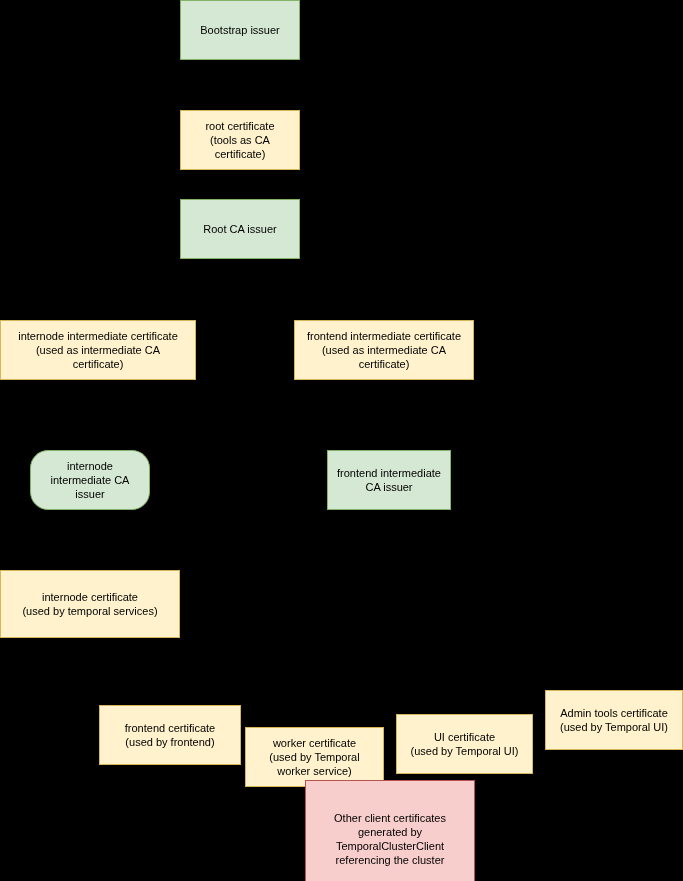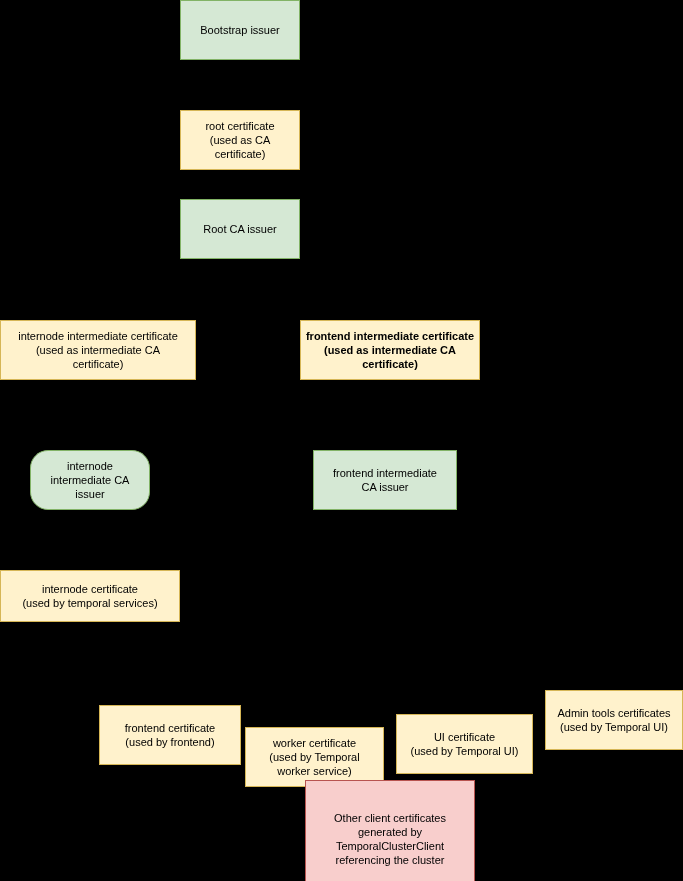--- a/index.html
+++ b/index.html
@@ -71,43 +71,43 @@
       <div class="edge" style="left: 390px; top: 600px; width: 75px; height: 1px;"></div>
       <div class="edge" style="left: 465px; top: 600px; width: 1px; height: 90px;"></div>
       <div class="edge" style="left: 390px; top: 510px; width: 1px; height: 90px;"></div>
       <div class="edge" style="left: 390px; top: 600px; width: 224px; height: 1px;"></div>
       <div class="edge" style="left: 614px; top: 600px; width: 1px; height: 90px;"></div>
       <div class="edge" style="left: 390px; top: 510px; width: 1px; height: 270px;"></div>
     </div>
   <div id="node-layer">
       <div class="node issuer" style="left: 180px; top: 0px; width: 120px; height: 60px;"><span>Bootstrap issuer</span></div>
       <div class="node cert" style="left: 180px; top: 110px; width: 120px; height: 60px;"><span>root certificate
-(used as CA
+(tools as CA
 certificate)</span></div>
       <div class="node issuer" style="left: 180px; top: 199px; width: 120px; height: 60px;"><span>Root CA issuer</span></div>
       <div class="node cert" style="left: 0px; top: 320px; width: 196px; height: 60px;"><span>internode intermediate certificate
 (used as intermediate CA
 certificate)</span></div>
-      <div class="node cert" style="left: 300px; top: 320px; width: 180px; height: 60px; font-weight: bold;"><span>frontend intermediate certificate
+      <div class="node cert" style="left: 294px; top: 320px; width: 180px; height: 60px;"><span>frontend intermediate certificate
 (used as intermediate CA
 certificate)</span></div>
       <div class="node issuer" style="left: 30px; top: 450px; width: 120px; height: 60px; border-radius: 18px;"><span>internode
 intermediate CA
 issuer</span></div>
-      <div class="node issuer" style="left: 313px; top: 450px; width: 144px; height: 60px;"><span>frontend intermediate
+      <div class="node issuer" style="left: 327px; top: 450px; width: 124px; height: 60px;"><span>frontend intermediate
 CA issuer</span></div>
-      <div class="node cert" style="left: 0px; top: 570px; width: 180px; height: 52px;"><span>internode certificate
+      <div class="node cert" style="left: 0px; top: 570px; width: 180px; height: 68px;"><span>internode certificate
 (used by temporal services)</span></div>
       <div class="node cert" style="left: 99px; top: 664px; width: 142px; height: 60px; margin-top: 41px;"><span>frontend certificate
 (used by frontend)</span></div>
       <div class="node cert" style="left: 245px; top: 690px; width: 139px; height: 60px; margin-top: 37px;"><span>worker certificate
 (used by Temporal
 worker service)</span></div>
       <div class="node cert" style="left: 396px; top: 714px; width: 137px; height: 60px;"><span>UI certificate
 (used by Temporal UI)</span></div>
-      <div class="node cert" style="left: 545px; top: 690px; width: 138px; height: 60px;"><span>Admin tools certificates
+      <div class="node cert" style="left: 545px; top: 690px; width: 138px; height: 60px;"><span>Admin tools certificate
 (used by Temporal UI)</span></div>
       <div class="node client" style="left: 305px; top: 780px; width: 170px; height: 118px;"><span>Other client certificates
 generated by
 TemporalClusterClient
 referencing the cluster</span></div>
     </div>
 </div>
 
 </body></html>

